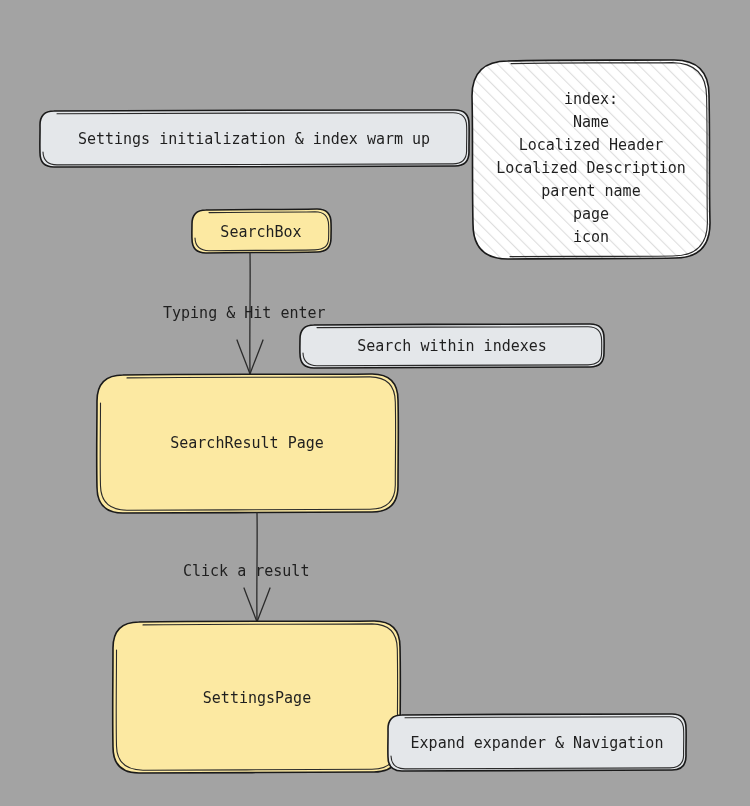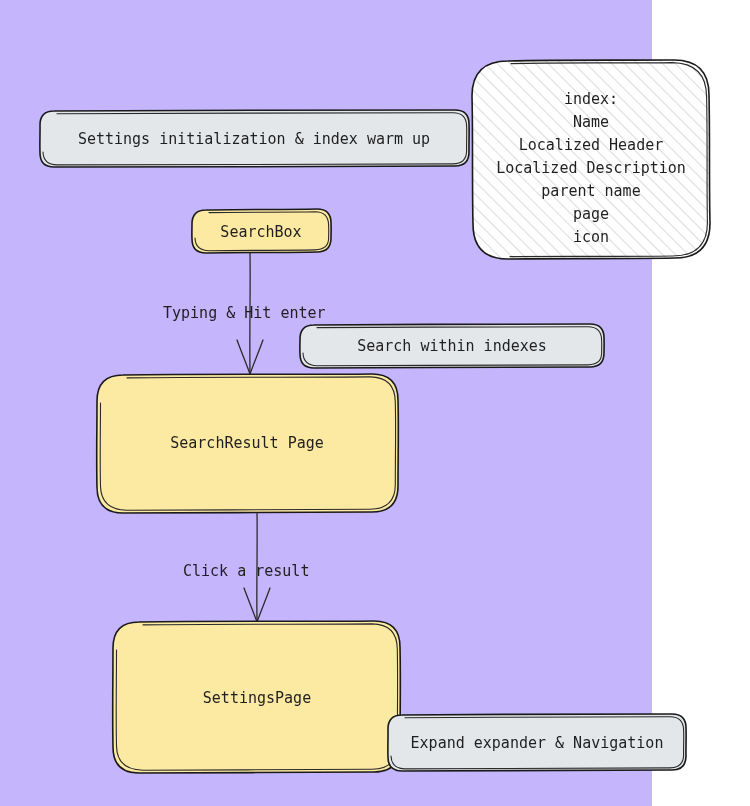--- a/index.html
+++ b/index.html
@@ -8,23 +8,23 @@
     background: #ffffff;
   }
   body {
     width: 750px;
     height: 806px;
     overflow: hidden;
     font-family: "DejaVu Sans Mono", monospace;
   }
   #diagram-root {
     position: relative;
-    width: 652px;
+    width: 750px;
     height: 806px;
-    background: #c4b5fd;
+    background: #a3a3a3;
   }
   svg.canvas {
     position: absolute;
     top: 0;
     left: 0;
     width: 750px;
     height: 806px;
     display: block;
   }
   text {

